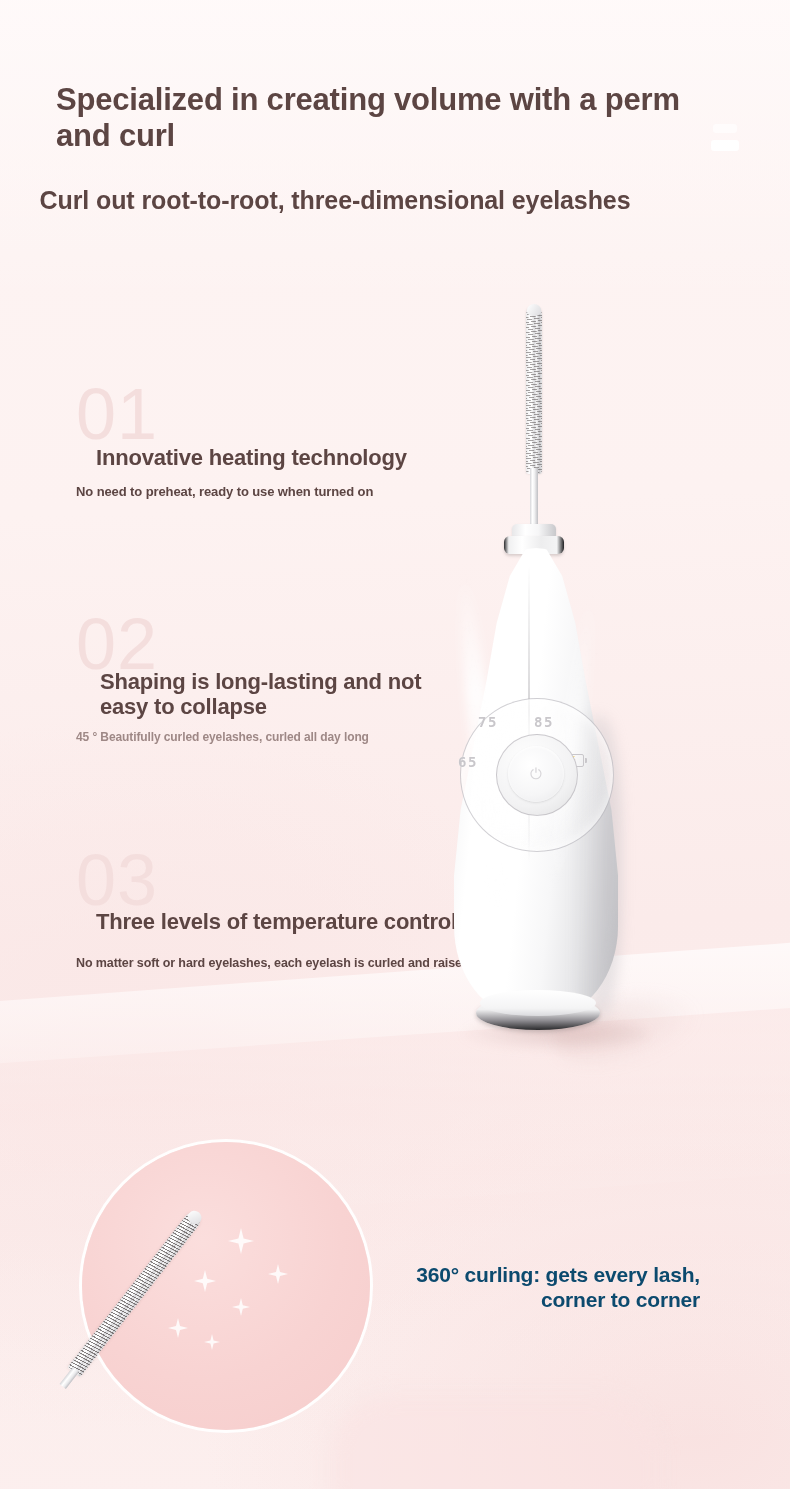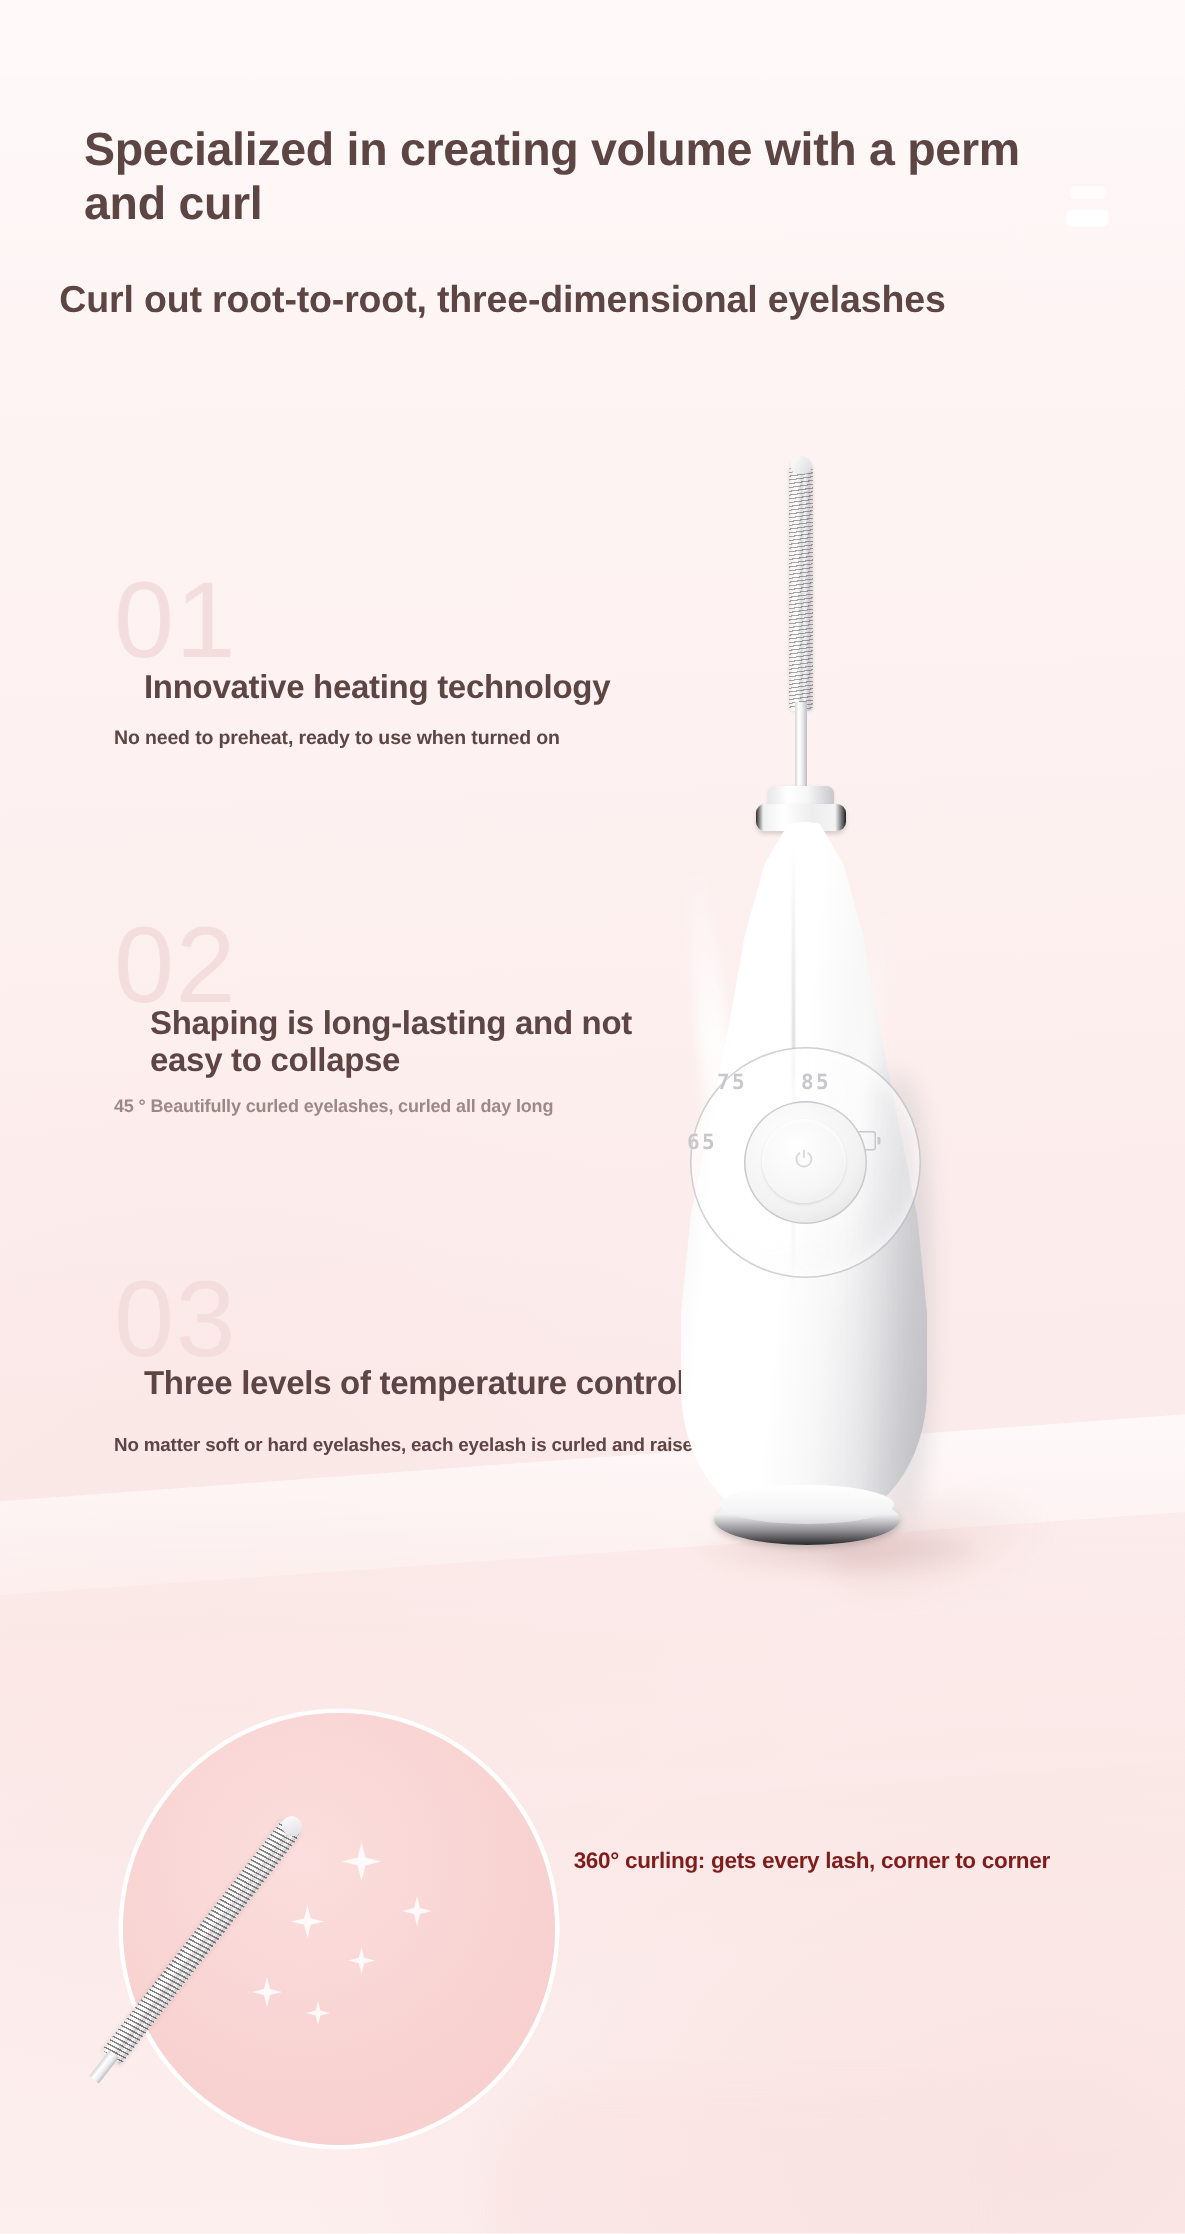--- a/index.html
+++ b/index.html
@@ -450,24 +450,25 @@
     text-align: right;
   }
   #bottom-copy .bc-title {
     font-size: 28px;
     font-weight: bold;
     line-height: 1.17;
     color: #5c4543;
     letter-spacing: -0.3px;
   }
   #bottom-copy .bc-sub {
-    font-size: 15px;
+    margin-top: 30px;
+    font-size: 21px;
     font-weight: bold;
     line-height: 1.2;
-    color: #7f1d1d;
+    color: #0c4a6e;
     letter-spacing: -0.2px;
   }
 </style>
 </head>
 <body>
 
 <div id="page">
 
   <div class="bg-base"></div>
   <div class="bg-glow-top"></div>

